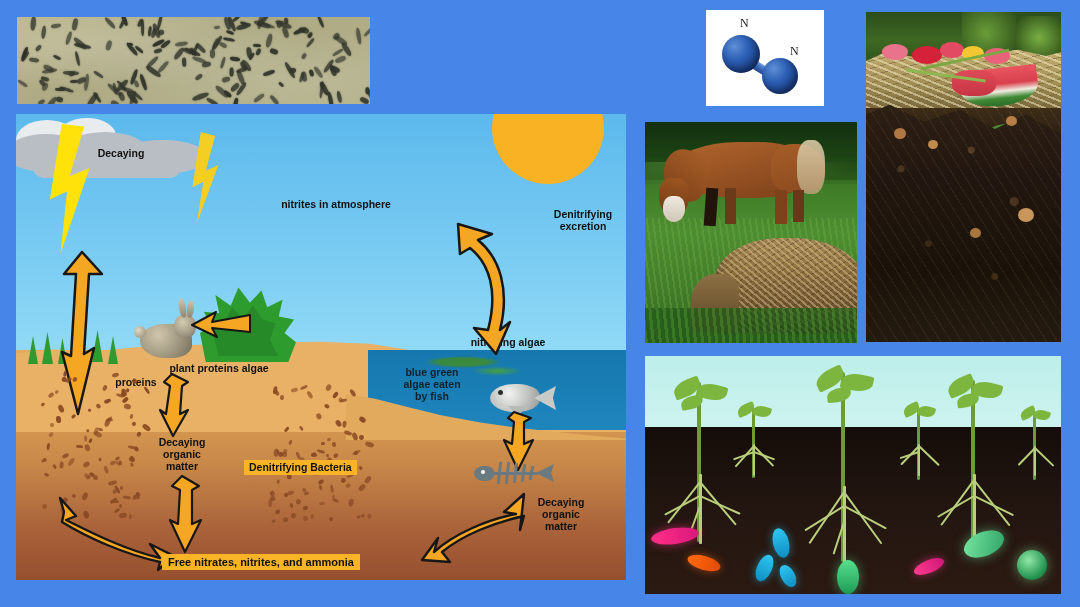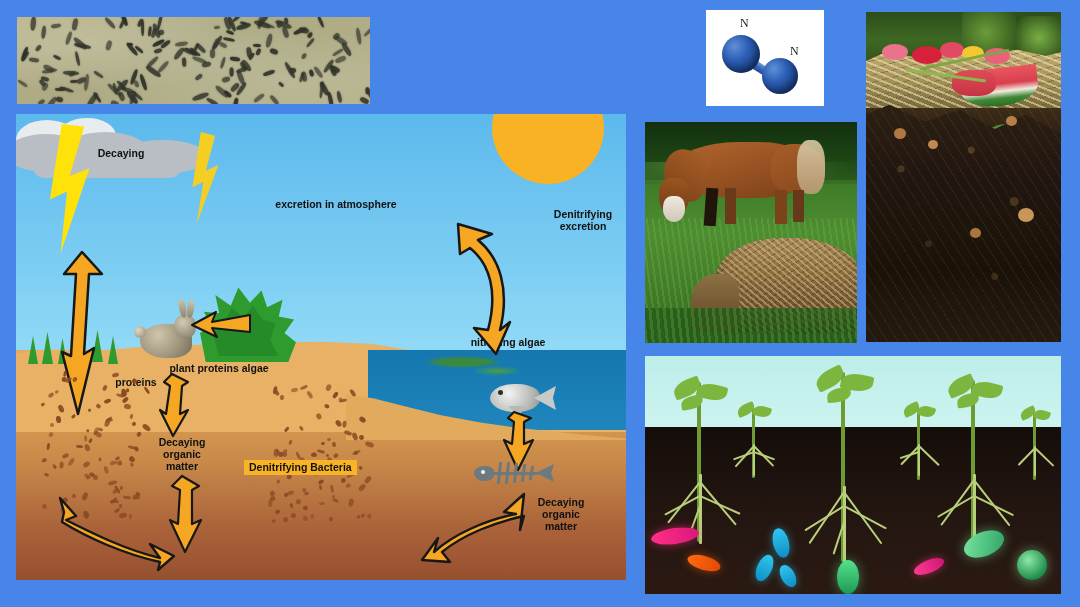--- a/index.html
+++ b/index.html
@@ -325,27 +325,30 @@
       <div class="puff" style="left:110px;top:22px;width:92px;height:34px;"></div>
       <div class="puff" style="left:26px;top:34px;width:150px;height:26px;border-radius:14px;"></div>
     </div>
     <div class="lightning" style="left:22px;top:10px;width:66px;height:130px;background:#ffe20a;
                 clip-path:polygon(36% 0,70% 2%,48% 40%,78% 34%,34% 100%,44% 52%,18% 58%);"></div>
     <div class="lightning" style="left:168px;top:18px;width:42px;height:92px;background:#f5ce23;
                 clip-path:polygon(40% 0,74% 4%,52% 42%,82% 36%,30% 100%,46% 54%,20% 60%);"></div>
 
     <div class="lbl" style="left:70px;top:33px;width:70px;">Decaying</div>
 
-    <div class="lbl" style="left:245px;top:84px;width:150px;">excretion in atmosphere</div>
+    <div class="lbl" style="left:245px;top:84px;width:150px;">nitrites in atmosphere</div>
 
     <div class="lbl" style="left:524px;top:94px;width:86px;">Denitrifying
 excretion</div>
 
     <div class="lbl" style="left:432px;top:222px;width:120px;">nitrifying algae</div>
 
+    <div class="lbl" style="left:376px;top:252px;width:80px;color:#10202b;">blue green
+algae eaten
+by fish</div>
 
     <div class="blade" style="left:12px;top:222px;width:10px;height:28px;clip-path:polygon(50% 0,100% 100%,0 100%);"></div>
     <div class="blade" style="left:26px;top:218px;width:11px;height:32px;clip-path:polygon(50% 0,100% 100%,0 100%);"></div>
     <div class="blade" style="left:42px;top:224px;width:9px;height:26px;clip-path:polygon(50% 0,100% 100%,0 100%);"></div>
     <div class="blade" style="left:76px;top:216px;width:11px;height:32px;clip-path:polygon(50% 0,100% 100%,0 100%);"></div>
     <div class="blade" style="left:92px;top:222px;width:10px;height:28px;clip-path:polygon(50% 0,100% 100%,0 100%);"></div>
 
     <div style="position:absolute;left:184px;top:172px;width:96px;height:76px;background:#2d9b2d;
                 clip-path:polygon(6% 100%,0 62%,12% 52%,4% 34%,20% 36%,16% 12%,32% 26%,40% 2%,52% 22%,64% 6%,70% 28%,86% 18%,82% 40%,98% 44%,88% 62%,100% 74%,92% 100%);"></div>
     <div style="position:absolute;left:196px;top:188px;width:66px;height:54px;background:#1f7c22;opacity:.55;
@@ -629,20 +632,21 @@
         <path d="M14 2 L4 12 L12 16 L10 50 L2 46 L17 78 L33 46 L24 50 L24 16 L31 12 Z" fill="#f5a623" stroke="#171717" stroke-width="2.2" stroke-linejoin="round"></path>
       </svg>
     </div>
 
     <div class="oarrow" style="left:38px;top:378px;">
       <svg width="124" height="80" viewBox="0 0 124 80">
         <path d="M6 6 L22 24 L12 28 C40 42 72 58 106 66 L96 52 L120 64 L104 78 L106 70 C70 62 34 46 8 30 L10 20 Z" fill="#f5a623" stroke="#171717" stroke-width="2.4" stroke-linejoin="round"></path>
       </svg>
     </div>
 
+    <div class="lbl hl" style="left:146px;top:440px;font-size:11px;padding:2px 6px;">Free nitrates, nitrites, and ammonia</div>
   </div>
 
   <div id="horsePhoto">
 
     <div class="ph" style="left:0;top:0;width:100%;height:58px;
       background:linear-gradient(to bottom,#13300f,#1c4314 60%,#2b5a1c);"></div>
     <div class="ph" style="left:0;top:40px;width:100%;height:30px;
       background:radial-gradient(ellipse at 30% 0%,rgba(90,150,60,.6),transparent 70%);"></div>
 
     <div class="ph" style="left:0;top:62px;width:100%;height:160px;

